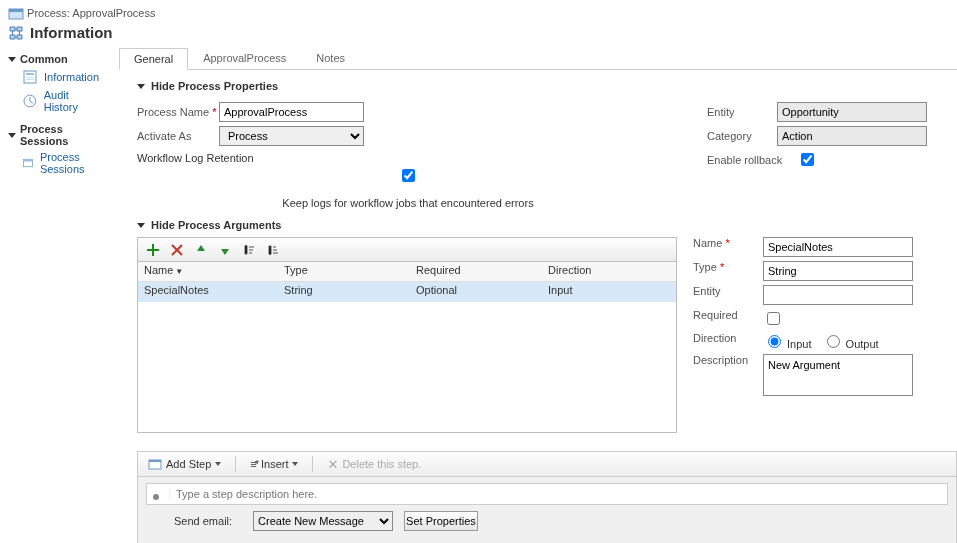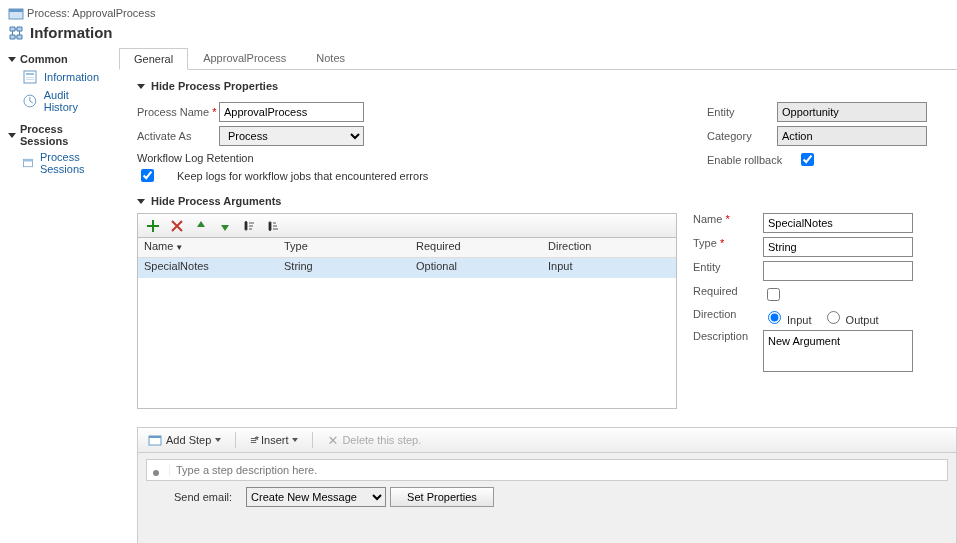--- a/index.html
+++ b/index.html
@@ -34,21 +34,21 @@
   input.txt, select.dd, input.rotxt {
     border:1px solid #888; padding:2px 4px; font: inherit; height:20px;
   }
   input.txt { width: 145px; }
   input.rotxt { width: 150px; background:#e9e9e9; }
   select.dd { width: 145px; }
   .cols { display:flex; }
   .col-left { flex:0 0 560px; }
   .col-right { margin-left: 10px; }
   .wflabel { font-weight:normal; margin:6px 0 2px 18px; }
-  .chkrow { margin-left:18px; display:flex; align-items:center; gap:20px; }
+  .chkrow { margin-left:18px; display:flex; align-items:center; gap:12px;flex-direction:column; }
   
   .args-wrap { display:flex; gap:16px; margin-left:18px; margin-top:4px;}
   .args-grid { width: 540px; border:1px solid #bfbfbf; }
   .toolbar { background:linear-gradient(#fefefe,#ececec); border-bottom:1px solid #bfbfbf; height:24px; display:flex; align-items:center; gap:10px; padding:0 8px;}
   .tb-ic { width:14px; height:14px; cursor:pointer; }
   .grid-head { display:flex; background:#f7f7f7; border-bottom:1px solid #ddd; height:20px;}
   .gh { padding:2px 6px; font-weight:normal; color:#333;}
   .gh1{ width:140px;} .gh2{ width:132px;} .gh3{ width:132px;} .gh4{ flex:1;}
   .grid-row { display:flex; height:20px; background:#d7e8f8;}
   .gc { padding:2px 6px;}
@@ -61,23 +61,23 @@
   .radio-row { display:flex; gap:10px; align-items:center;}
   
   .steps-toolbar { margin:18px 0 0 18px; border:1px solid #ccc; background:linear-gradient(#fefefe,#ededed); width: 820px; height:26px; display:flex; align-items:center; gap:8px; padding:0 6px;}
   .menu-btn { display:flex; align-items:center; gap:4px; cursor:pointer; padding:2px 4px;}
   .sep { width:1px; height:16px; background:#ccc; margin:0 2px;}
   .del-txt { color:#aaa; }
   .steps-area { margin:0 0 0 18px; width:820px; background:#f0f0f0; border:1px solid #ccc; border-top:none; padding:6px 8px 40px;}
   .step-item { display:flex; align-items:flex-end; gap:10px; background:#fff; border:1px solid #ccc; padding:4px 6px; margin-bottom:6px;}
   .bullet { width:6px; height:6px; border-radius:50%; background:#888;}
   .step-placeholder { flex:1; color:#777; border-left:1px solid #eee; padding-left:6px;}
-  .step-inner { margin-left:28px; display:flex; align-items:center; gap:4px; }
+  .step-inner { margin-left:28px; display:flex; align-items:center; gap:11px; }
   .step-inner select { border:1px solid #888; font:inherit; height:20px; width:140px;margin-left:10px;}
-  .btn { background:linear-gradient(#fefefe,#e6e6e6); border:1px solid #999; padding:2px 16px; font:inherit; cursor:pointer; height:20px;}
+  .btn { background:linear-gradient(#fefefe,#e6e6e6); border:1px solid #999; padding:2px 1px; font:inherit; cursor:pointer; height:20px;}
   .triangle-toggle { width:0;height:0;border-left:4px solid transparent;border-right:4px solid transparent;border-top:5px solid #333;}
   .chev-down { width:0;height:0;border-left:3px solid transparent;border-right:3px solid transparent;border-top:4px solid #555;}
   .sort-ind { font-size:8px; margin-left:2px;}
 </style>
 </head>
 <body>
 
 <div class="header">
   <div class="proc-title">
     <svg class="icon-svg" viewBox="0 0 16 16">

